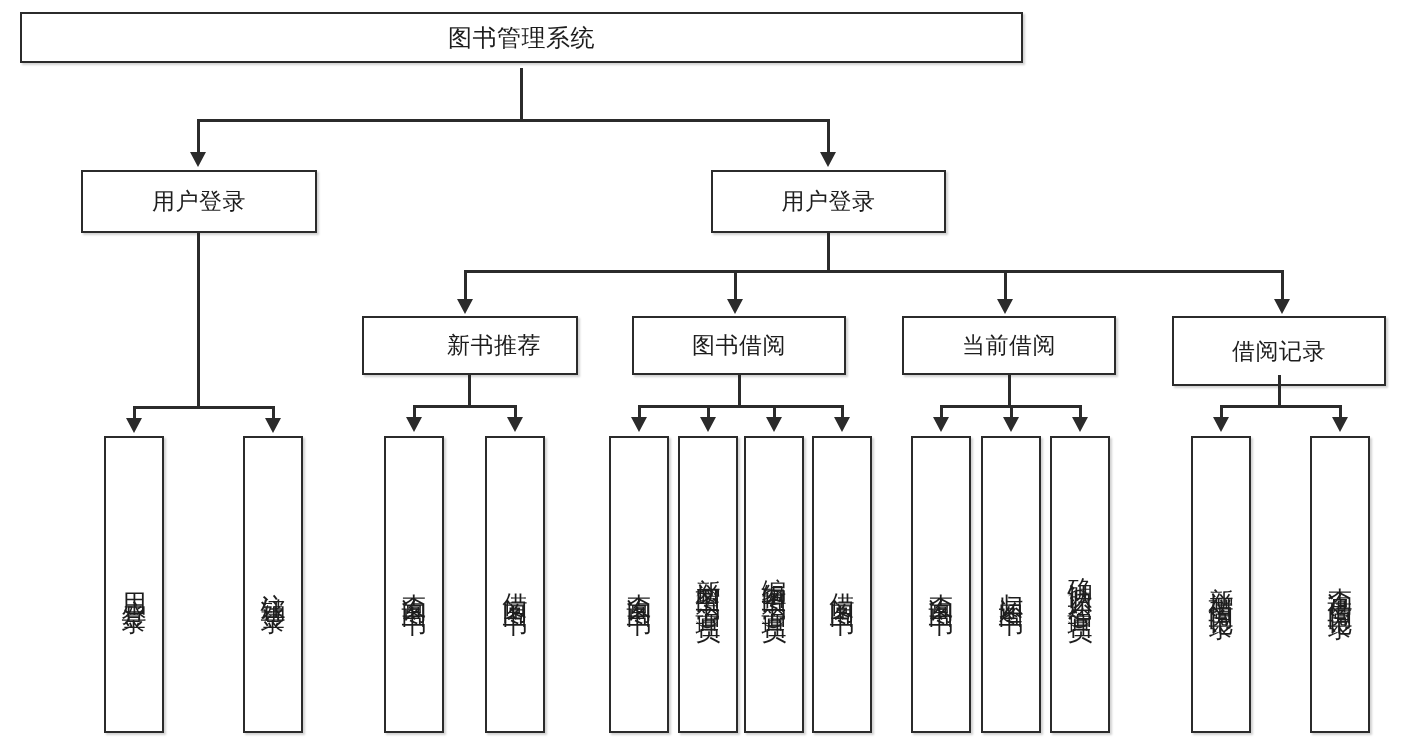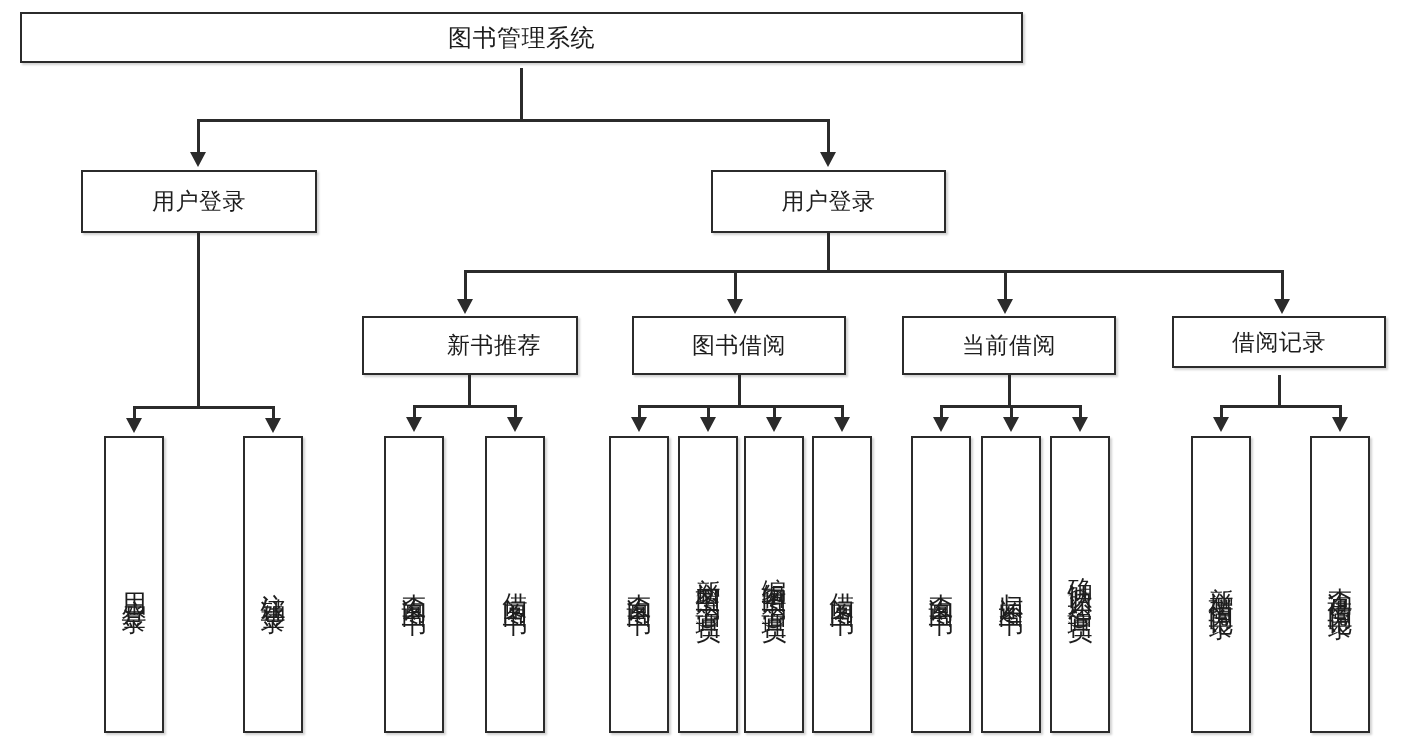--- a/index.html
+++ b/index.html
@@ -93,21 +93,21 @@
 
   <div class="node h" style="left:362px;top:316px;width:216px;height:59px;padding-left:48px;">
     <span class="label">新书推荐</span>
   </div>
   <div class="node h" style="left:902px;top:316px;width:214px;height:59px;">
     <span class="label">当前借阅</span>
   </div>
   <div class="node h" style="left:632px;top:316px;width:214px;height:59px;">
     <span class="label">图书借阅</span>
   </div>
-  <div class="node h" style="left:1172px;top:316px;width:214px;height:52px;">
+  <div class="node h" style="left:1172px;top:316px;width:214px;height:70px;">
     <span class="label">借阅记录</span>
   </div>
 
   <div class="node v" style="left:104px;top:436px;width:60px;height:297px;">
     <span class="label">用户登录</span>
   </div>
   <div class="node v" style="left:243px;top:436px;width:60px;height:297px;">
     <span class="label">注销登录</span>
   </div>
   <div class="node v" style="left:384px;top:436px;width:60px;height:297px;">

